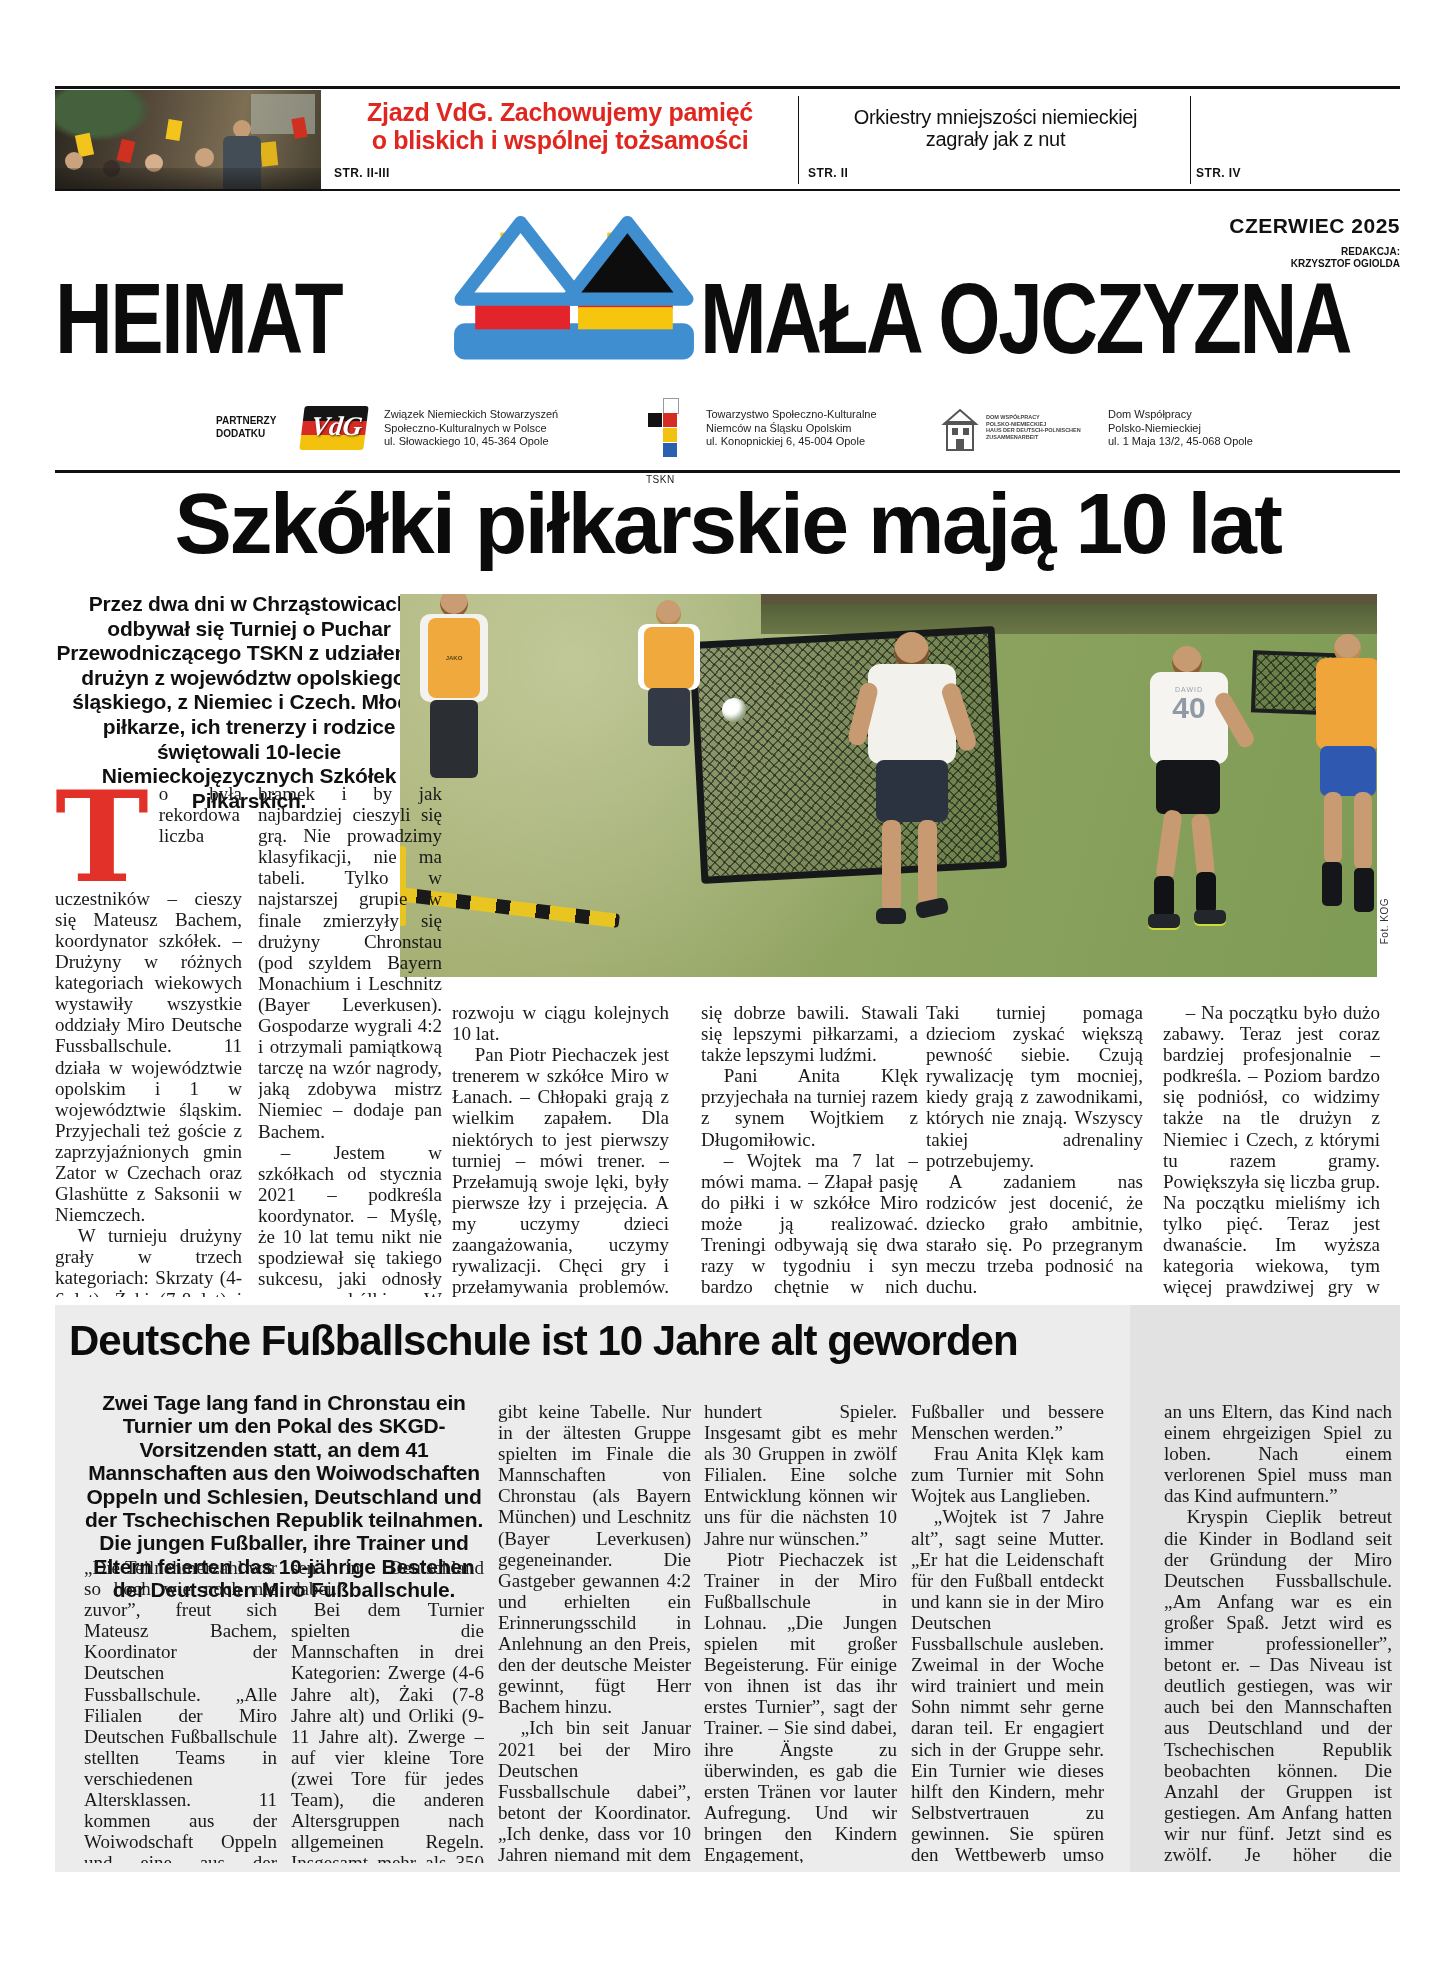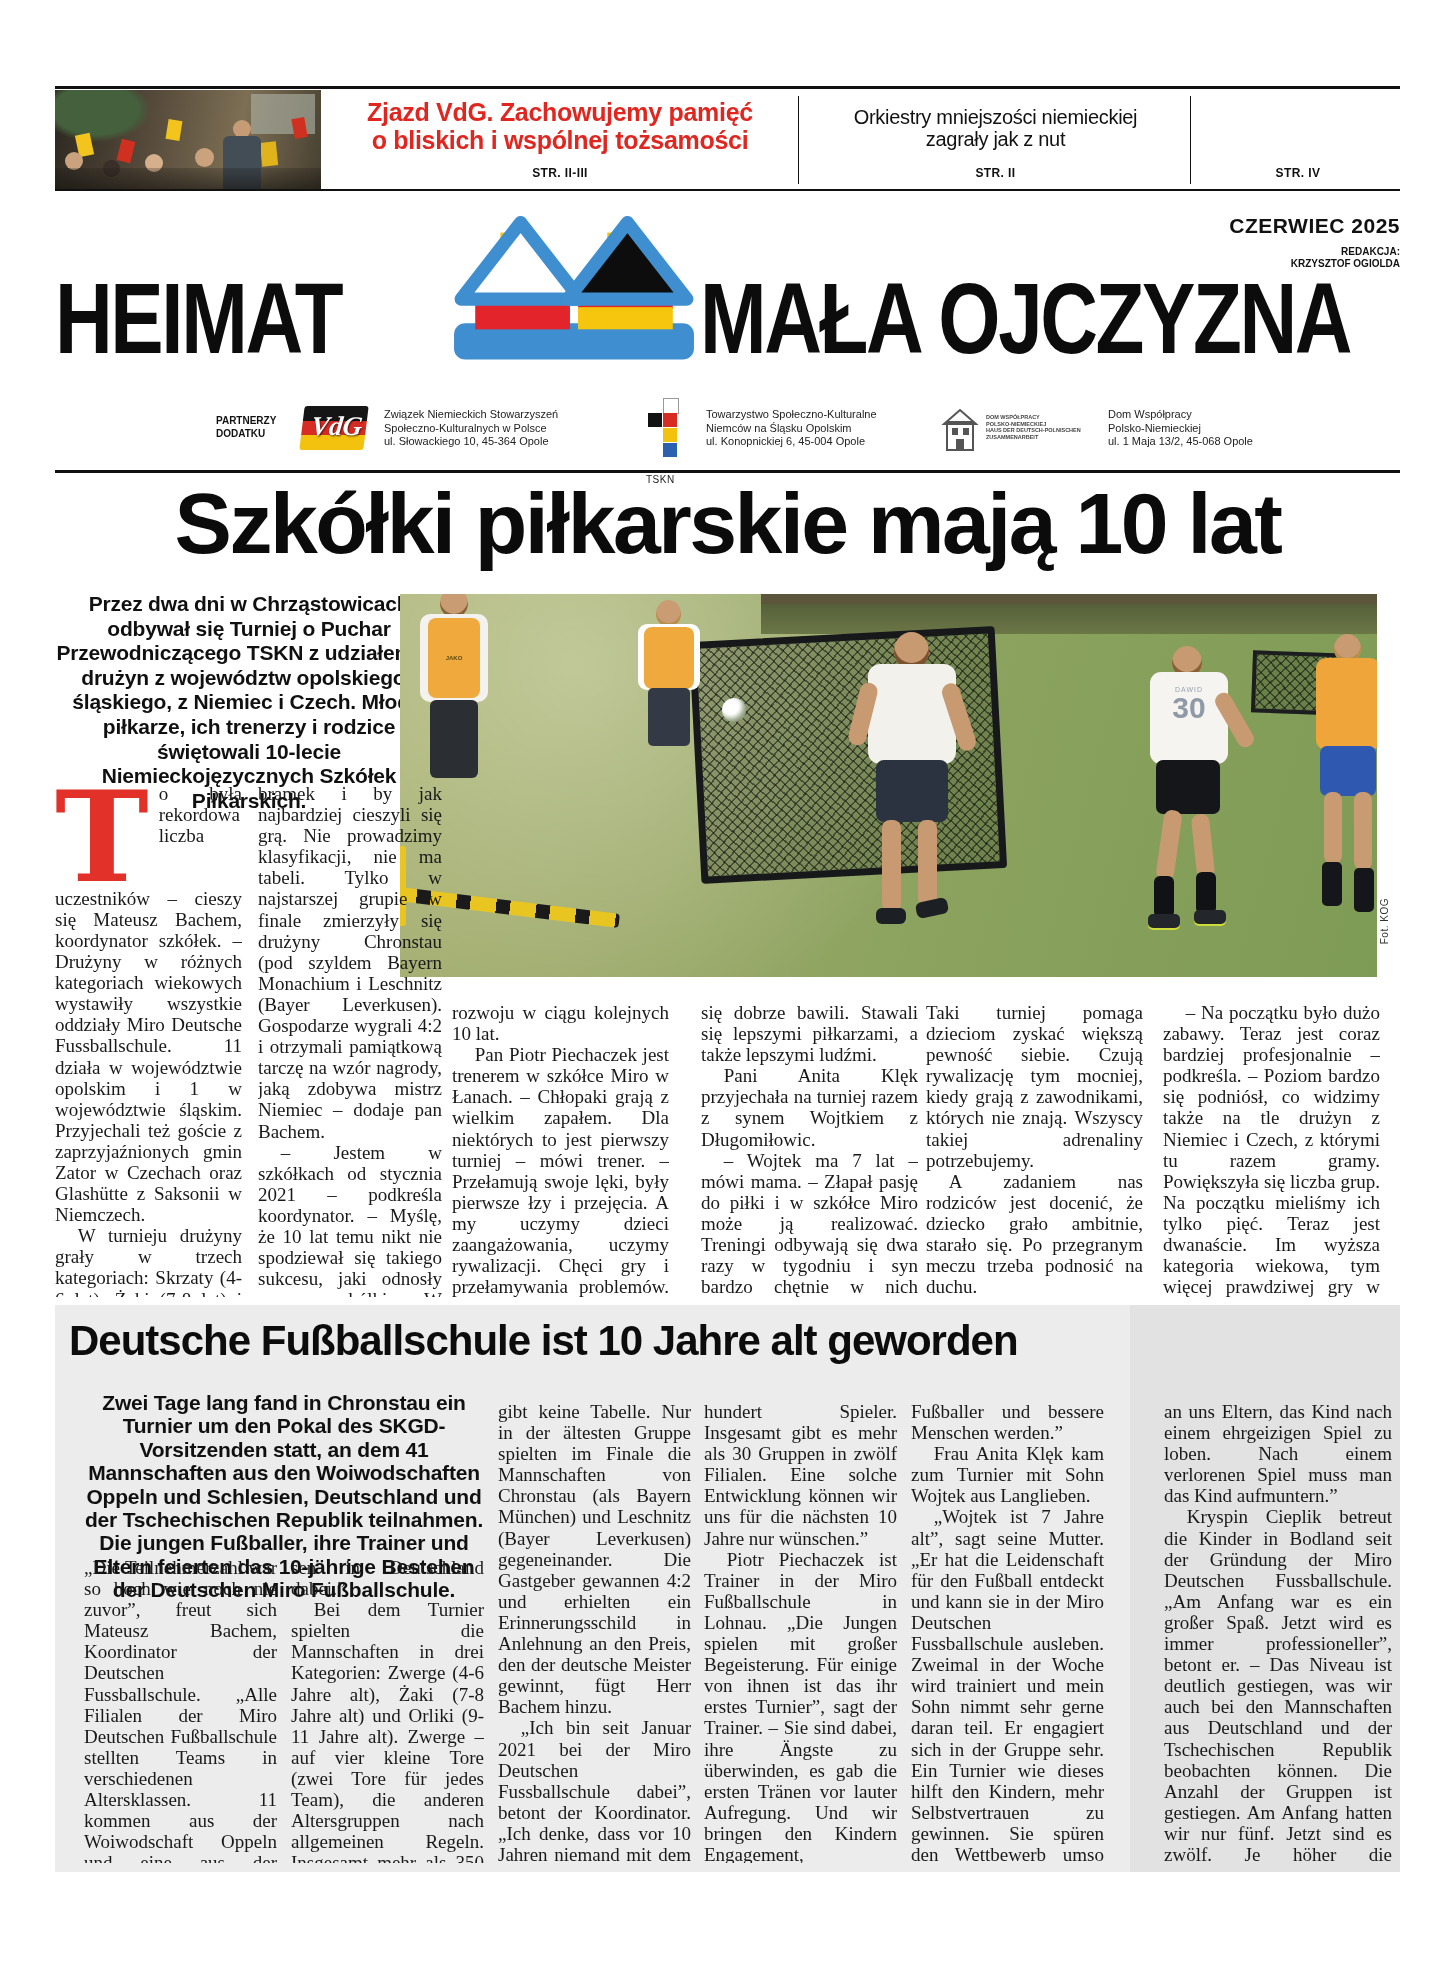--- a/index.html
+++ b/index.html
@@ -2,21 +2,21 @@
 <html lang="pl"><head>
 <meta charset="utf-8">
 <style>
   html,body{margin:0;padding:0;background:#fff;}
   #page{position:relative;width:1456px;height:1965px;background:#fff;overflow:hidden;
         font-family:"Liberation Sans",sans-serif;color:#111;}
   .abs{position:absolute;}
   .rule{background:#111;}
   
   .teaser-title{font-weight:bold;text-align:center;line-height:1.12;letter-spacing:-.3px;}
-  .teaser-page{font-weight:bold;font-size:12px;text-align:center;letter-spacing:.4px;}
+  .teaser-page{font-weight:bold;font-size:12px;letter-spacing:.4px;}
   .tdiv{width:1px;background:#111;}
   
   #tphoto{left:55px;top:90px;width:266px;height:99px;overflow:hidden;
           background:linear-gradient(100deg,#2c2820,#55493a 35%,#7d6f54 68%,#474031);}
   #tphoto div{position:absolute;}
   
   .mast{top:268px;font-size:100px;line-height:1;font-weight:bold;letter-spacing:-3px;
         transform:scaleX(.8);transform-origin:left;white-space:nowrap;color:#0c0c0c;}
   .date{font-size:21px;font-weight:bold;letter-spacing:.5px;}
   .cred{font-size:10px;font-weight:bold;text-align:right;line-height:12px;white-space:pre-line;}
@@ -187,21 +187,21 @@
       <div style="left:20px;top:188px;width:19px;height:92px;border-radius:8px;background:#c79a72;"></div>
       <div style="left:56px;top:188px;width:19px;height:86px;border-radius:8px;background:#c79a72;"></div>
       <div style="left:14px;top:276px;width:30px;height:16px;border-radius:6px;background:#1c1f24;"></div>
       <div style="left:54px;top:268px;width:32px;height:16px;border-radius:6px;background:#1c1f24;transform:rotate(-12deg);"></div>
     </div>
 
     <div class="el kid" style="left:742px;top:52px;width:95px;height:320px;">
       <div style="left:30px;top:0;width:30px;height:32px;border-radius:50%;background:#c79a72;box-shadow:0 -6px 0 #8a6136 inset;"></div>
       <div style="left:8px;top:26px;width:78px;height:92px;border-radius:11px;background:#f5f4f0;text-align:center;">
         <div style="position:static;font-size:7px;color:#98a2ad;letter-spacing:1px;margin-top:14px;">DAWID</div>
-        <div style="position:static;font-size:30px;font-weight:bold;color:#8f9aa6;line-height:1;">30</div>
+        <div style="position:static;font-size:30px;font-weight:bold;color:#8f9aa6;line-height:1;">40</div>
       </div>
       <div style="left:84px;top:44px;width:17px;height:60px;border-radius:8px;background:#c79a72;transform:rotate(-30deg);"></div>
       <div style="left:14px;top:114px;width:64px;height:54px;border-radius:7px;background:#15161a;"></div>
       <div style="left:18px;top:164px;width:18px;height:70px;border-radius:8px;background:#c79a72;transform:rotate(8deg);"></div>
       <div style="left:52px;top:168px;width:18px;height:64px;border-radius:8px;background:#c79a72;transform:rotate(-6deg);"></div>
       <div style="left:12px;top:230px;width:20px;height:42px;border-radius:6px;background:#101216;"></div>
       <div style="left:54px;top:226px;width:20px;height:42px;border-radius:6px;background:#101216;"></div>
       <div style="left:6px;top:268px;width:32px;height:14px;border-radius:5px;background:#23262b;box-shadow:0 2px 0 #cddc39;"></div>
       <div style="left:52px;top:264px;width:32px;height:14px;border-radius:5px;background:#23262b;box-shadow:0 2px 0 #cddc39;"></div>
     </div>

